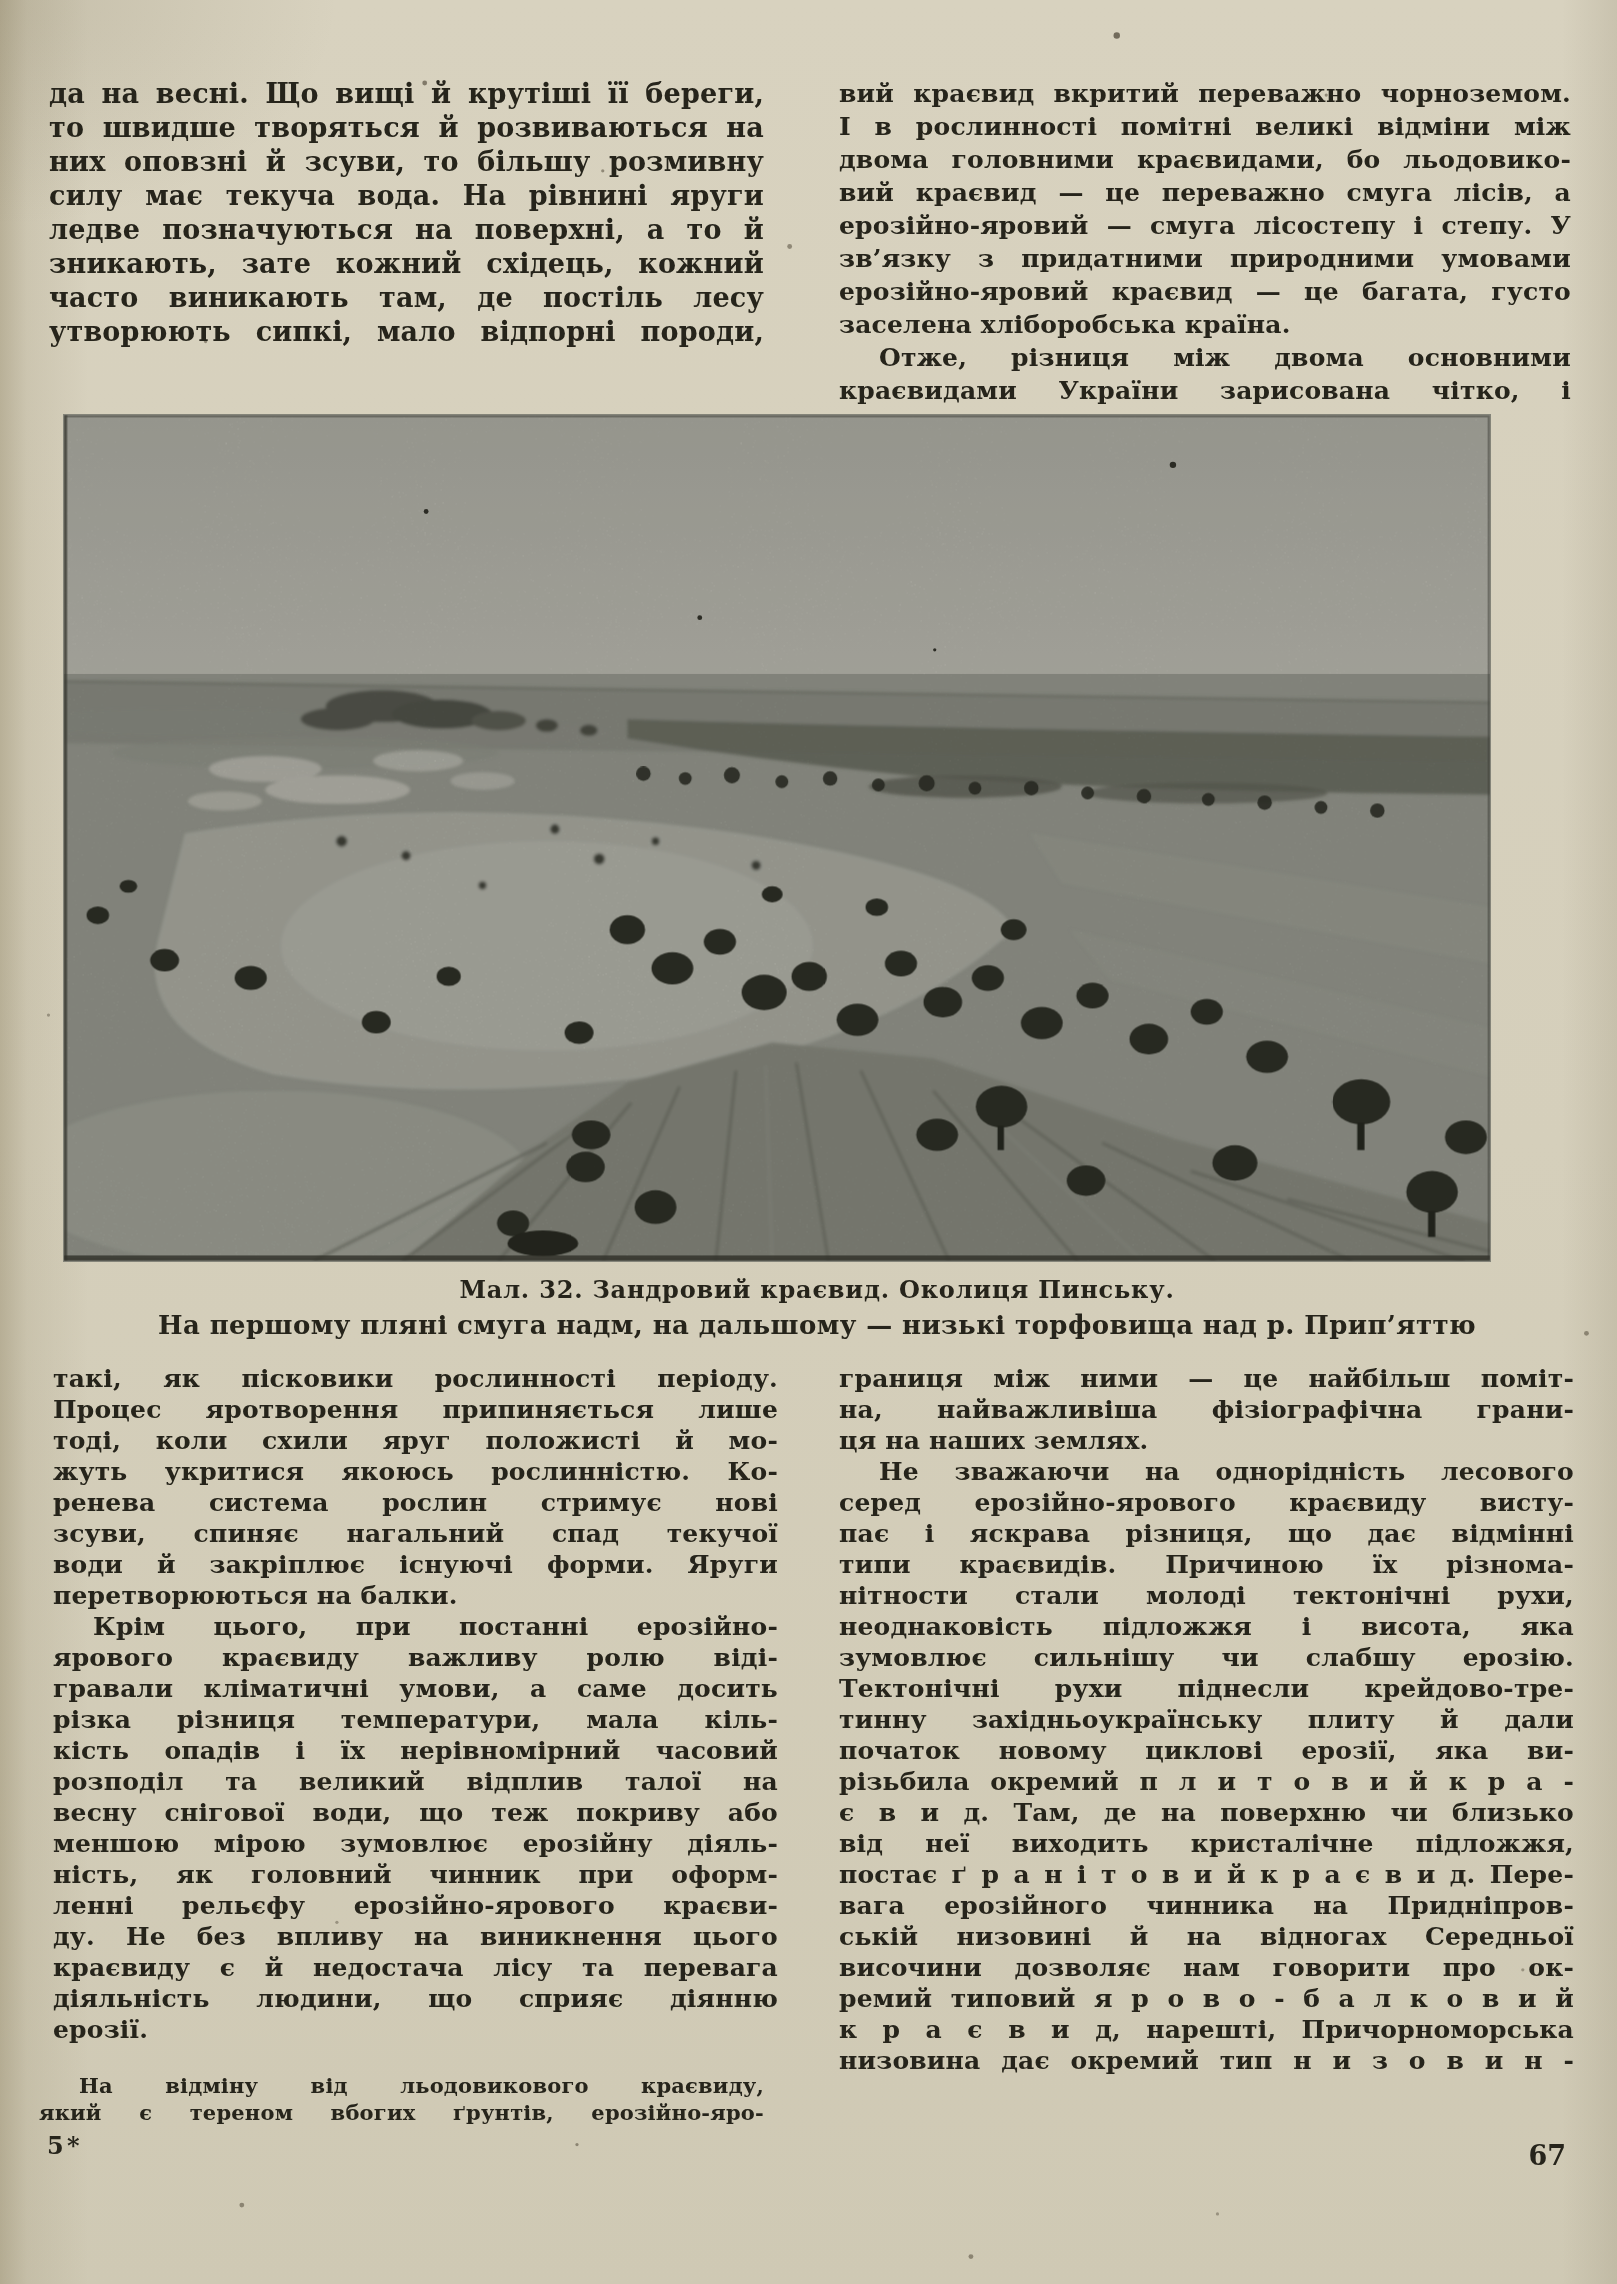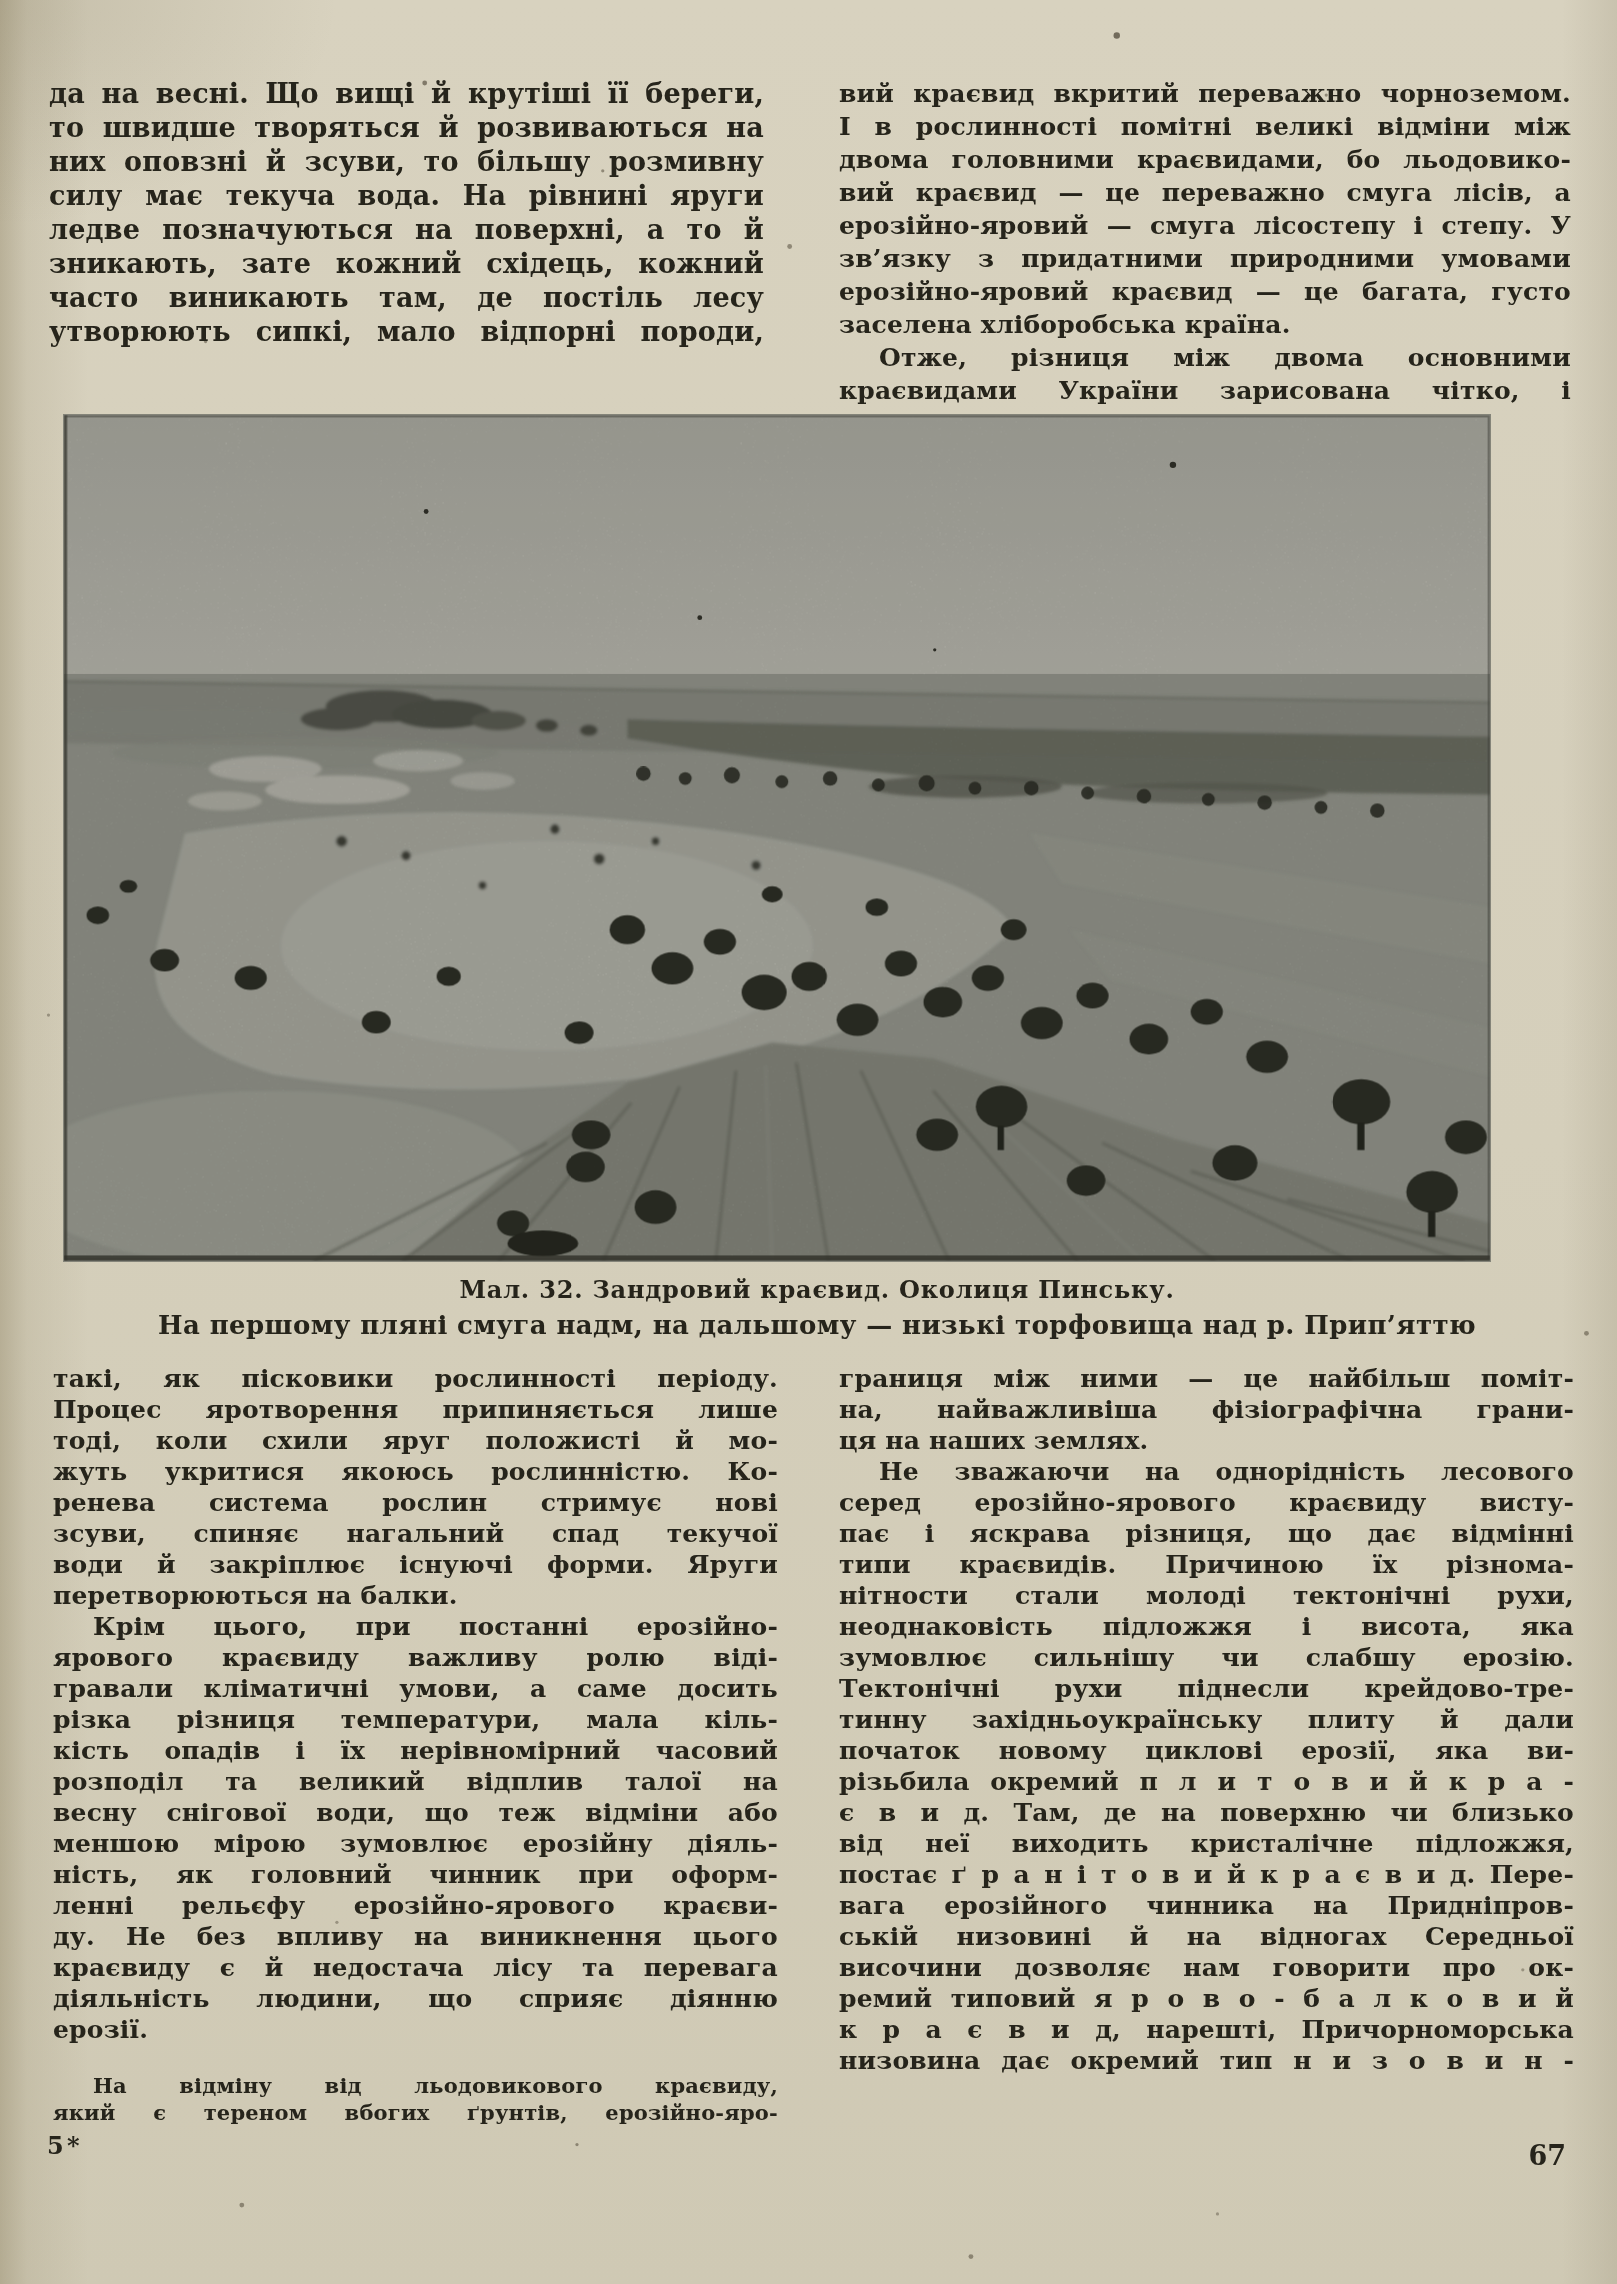--- a/index.html
+++ b/index.html
@@ -26,21 +26,21 @@
   }
   .line.end{text-align-last:left;}
   .line.ind{padding-left:40px;}
   .col-tl{left:49px;top:77px;width:715px;}
   .col-tl .line{font-size:27px;line-height:34px;height:34px;}
   .col-tr{left:839px;top:77px;width:732px;}
   .col-tr .line{font-size:25px;line-height:33px;height:33px;}
   .col-bl{left:53px;top:1363px;width:725px;}
   .col-br{left:839px;top:1363px;width:735px;}
   .col-bl .line,.col-br .line{font-size:25px;line-height:31px;height:31px;}
-  .col-bl-small{left:53px;top:2072px;width:725px;}
+  .col-bl-small{left:39px;top:2072px;width:725px;}
   .col-bl-small .line{font-size:21px;line-height:27px;height:27px;}
   .figure{left:63px;top:414px;width:1428px;height:848px;
     border:1.6px solid rgba(55,55,45,.45);box-sizing:border-box;background:#c3c4b9;}
   .figure svg{display:block;width:100%;height:100%;}
   .cap1{left:63px;top:1275px;width:1508px;text-align:center;
     font-size:24px;font-weight:700;letter-spacing:0.8px;}
   .cap2{left:63px;top:1310px;width:1508px;text-align:center;
     font-size:26px;font-weight:700;letter-spacing:0.4px;}
   .sig{left:47px;top:2131px;font-size:24px;font-weight:700;letter-spacing:3.2px;}
   .pageno{top:2140px;right:52px;font-size:27px;font-weight:700;}
@@ -272,21 +272,21 @@
       <div class="line">ренева система рослин стримує нові</div>
       <div class="line">зсуви, спиняє нагальний спад текучої</div>
       <div class="line">води й закріплює існуючі форми. Яруги</div>
       <div class="line end">перетворюються на балки.</div>
       <div class="line ind">Крім цього, при постанні ерозійно-</div>
       <div class="line">ярового краєвиду важливу ролю віді-</div>
       <div class="line">гравали кліматичні умови, а саме досить</div>
       <div class="line">різка різниця температури, мала кіль-</div>
       <div class="line">кість опадів і їх нерівномірний часовий</div>
       <div class="line">розподіл та великий відплив талої на</div>
-      <div class="line">весну снігової води, що теж відміни або</div>
+      <div class="line">весну снігової води, що теж покриву або</div>
       <div class="line">меншою мірою зумовлює ерозійну діяль-</div>
       <div class="line">ність, як головний чинник при оформ-</div>
       <div class="line">ленні рельєфу ерозійно-ярового краєви-</div>
       <div class="line">ду. Не без впливу на виникнення цього</div>
       <div class="line">краєвиду є й недостача лісу та перевага</div>
       <div class="line">діяльність людини, що сприяє діянню</div>
       <div class="line end">ерозії.</div>
     </div>
 
   <div class="abs col col-bl-small">

